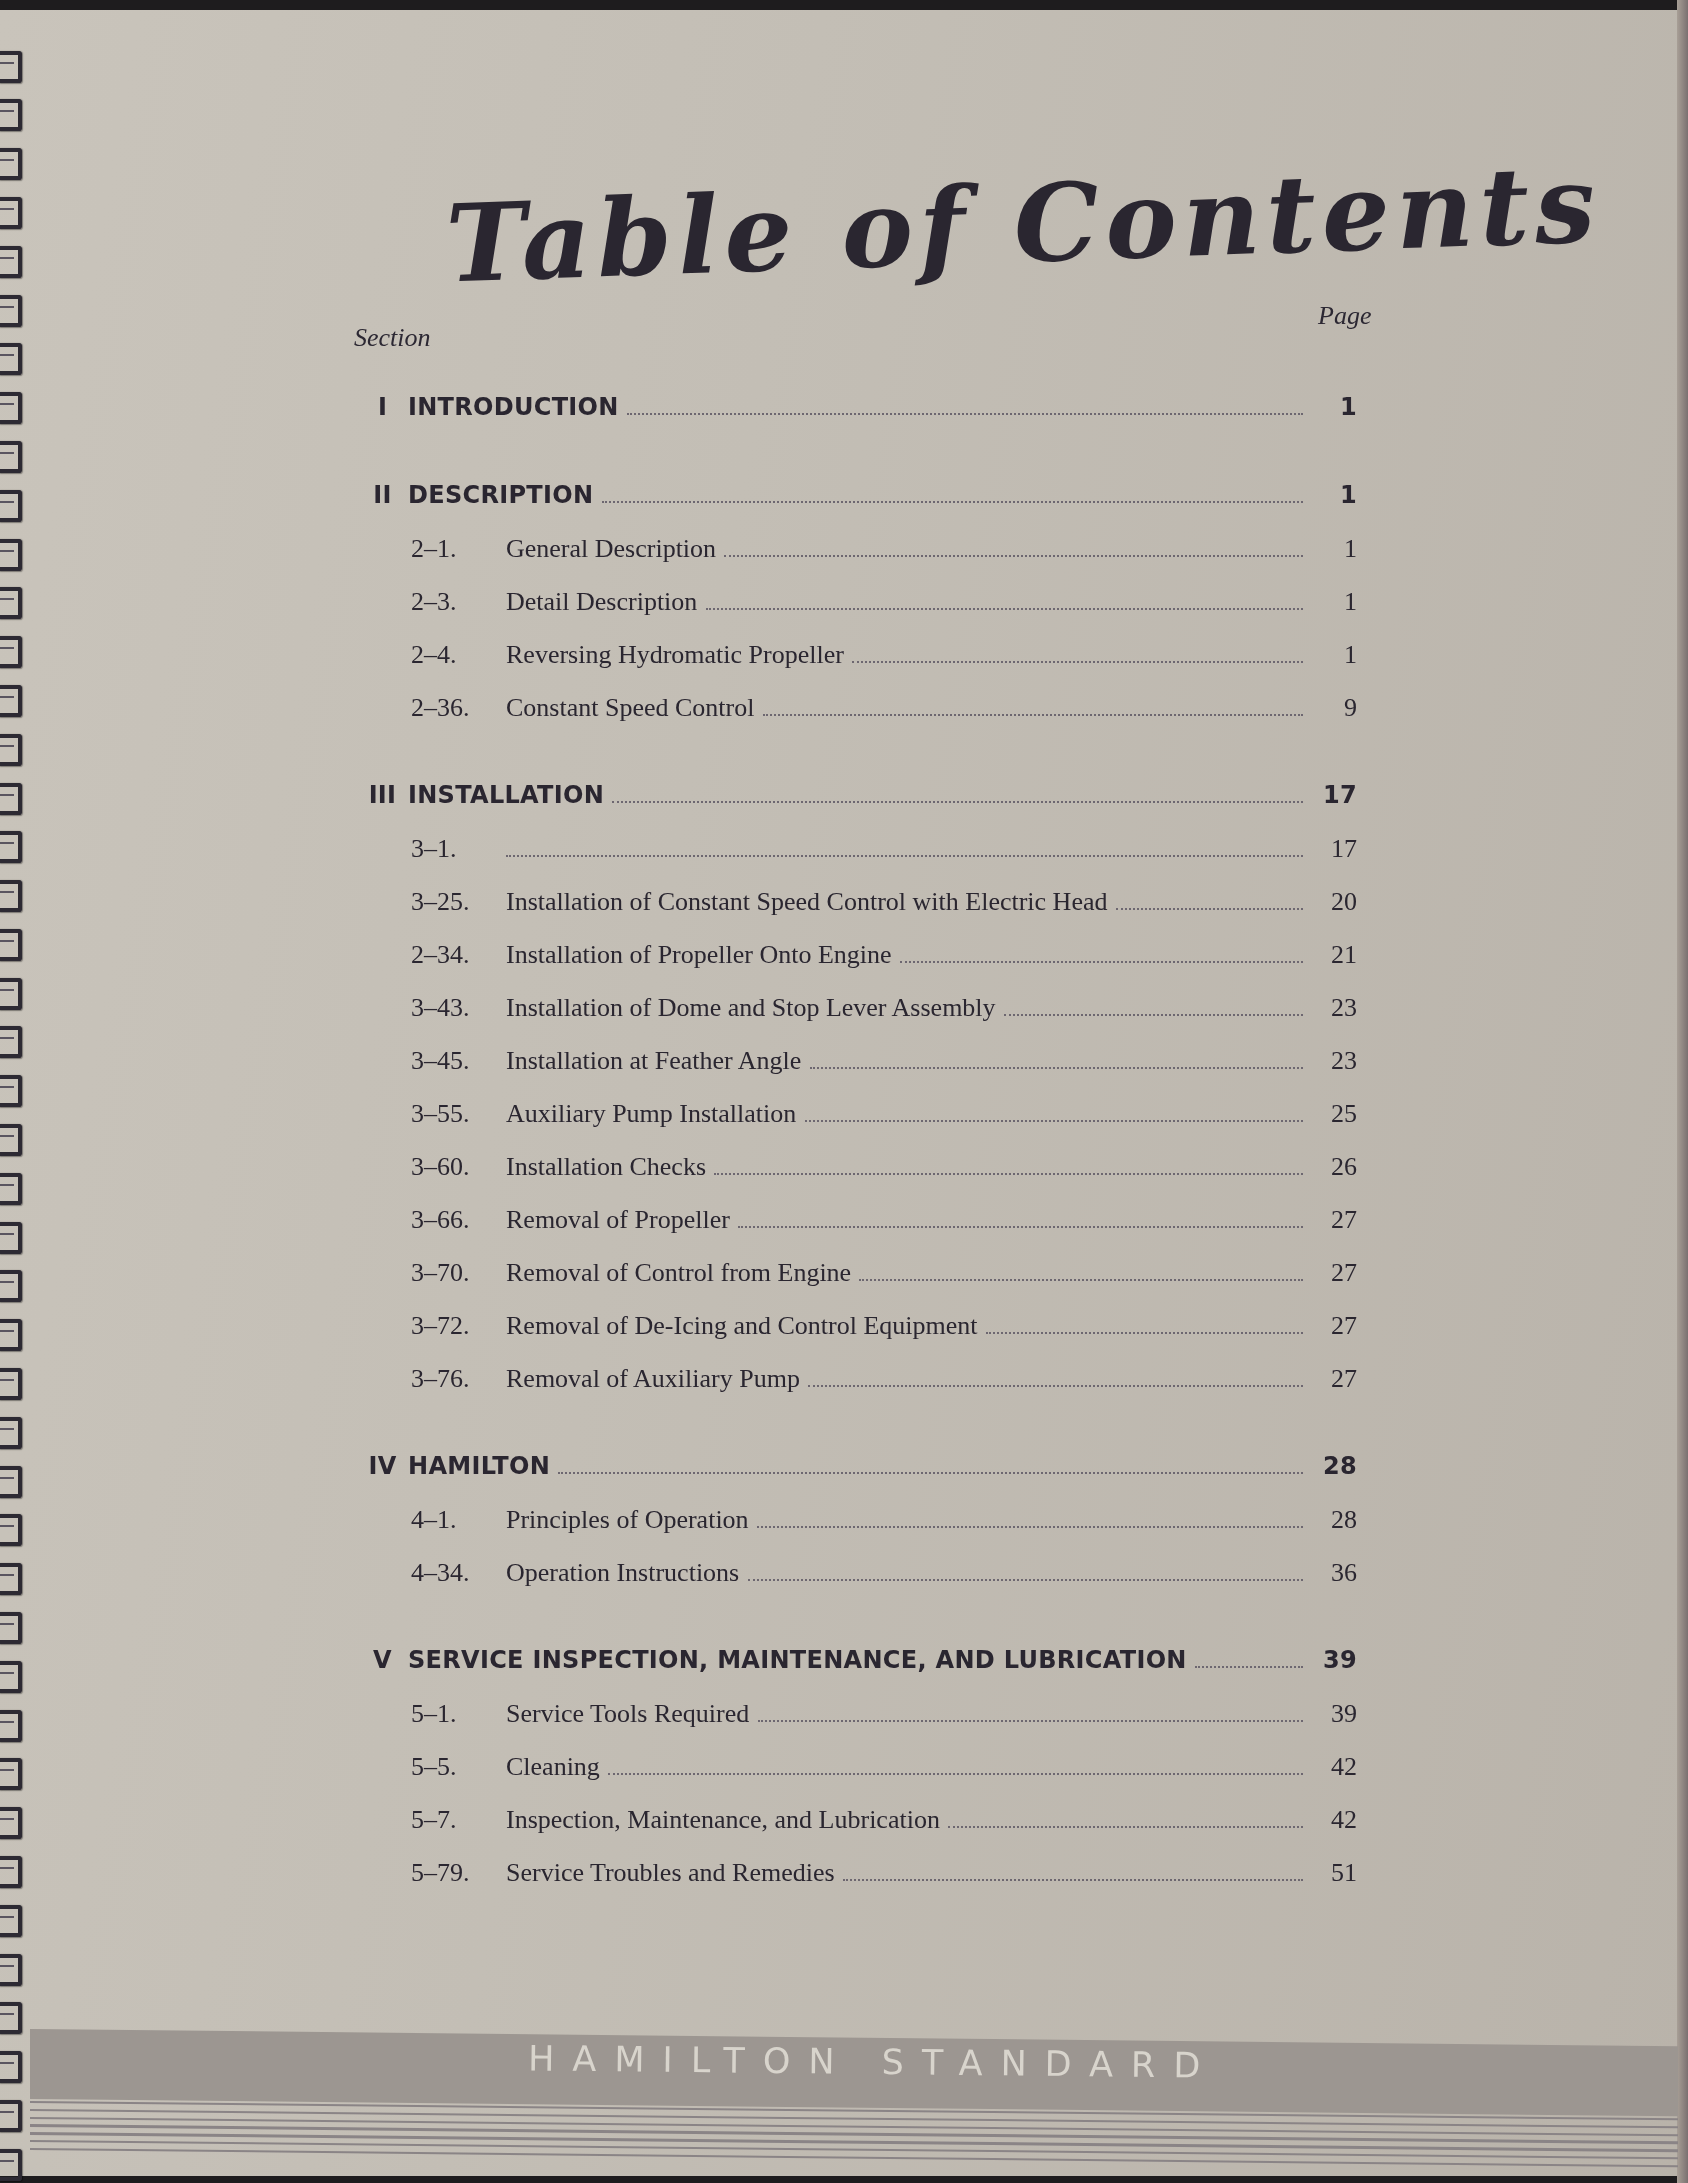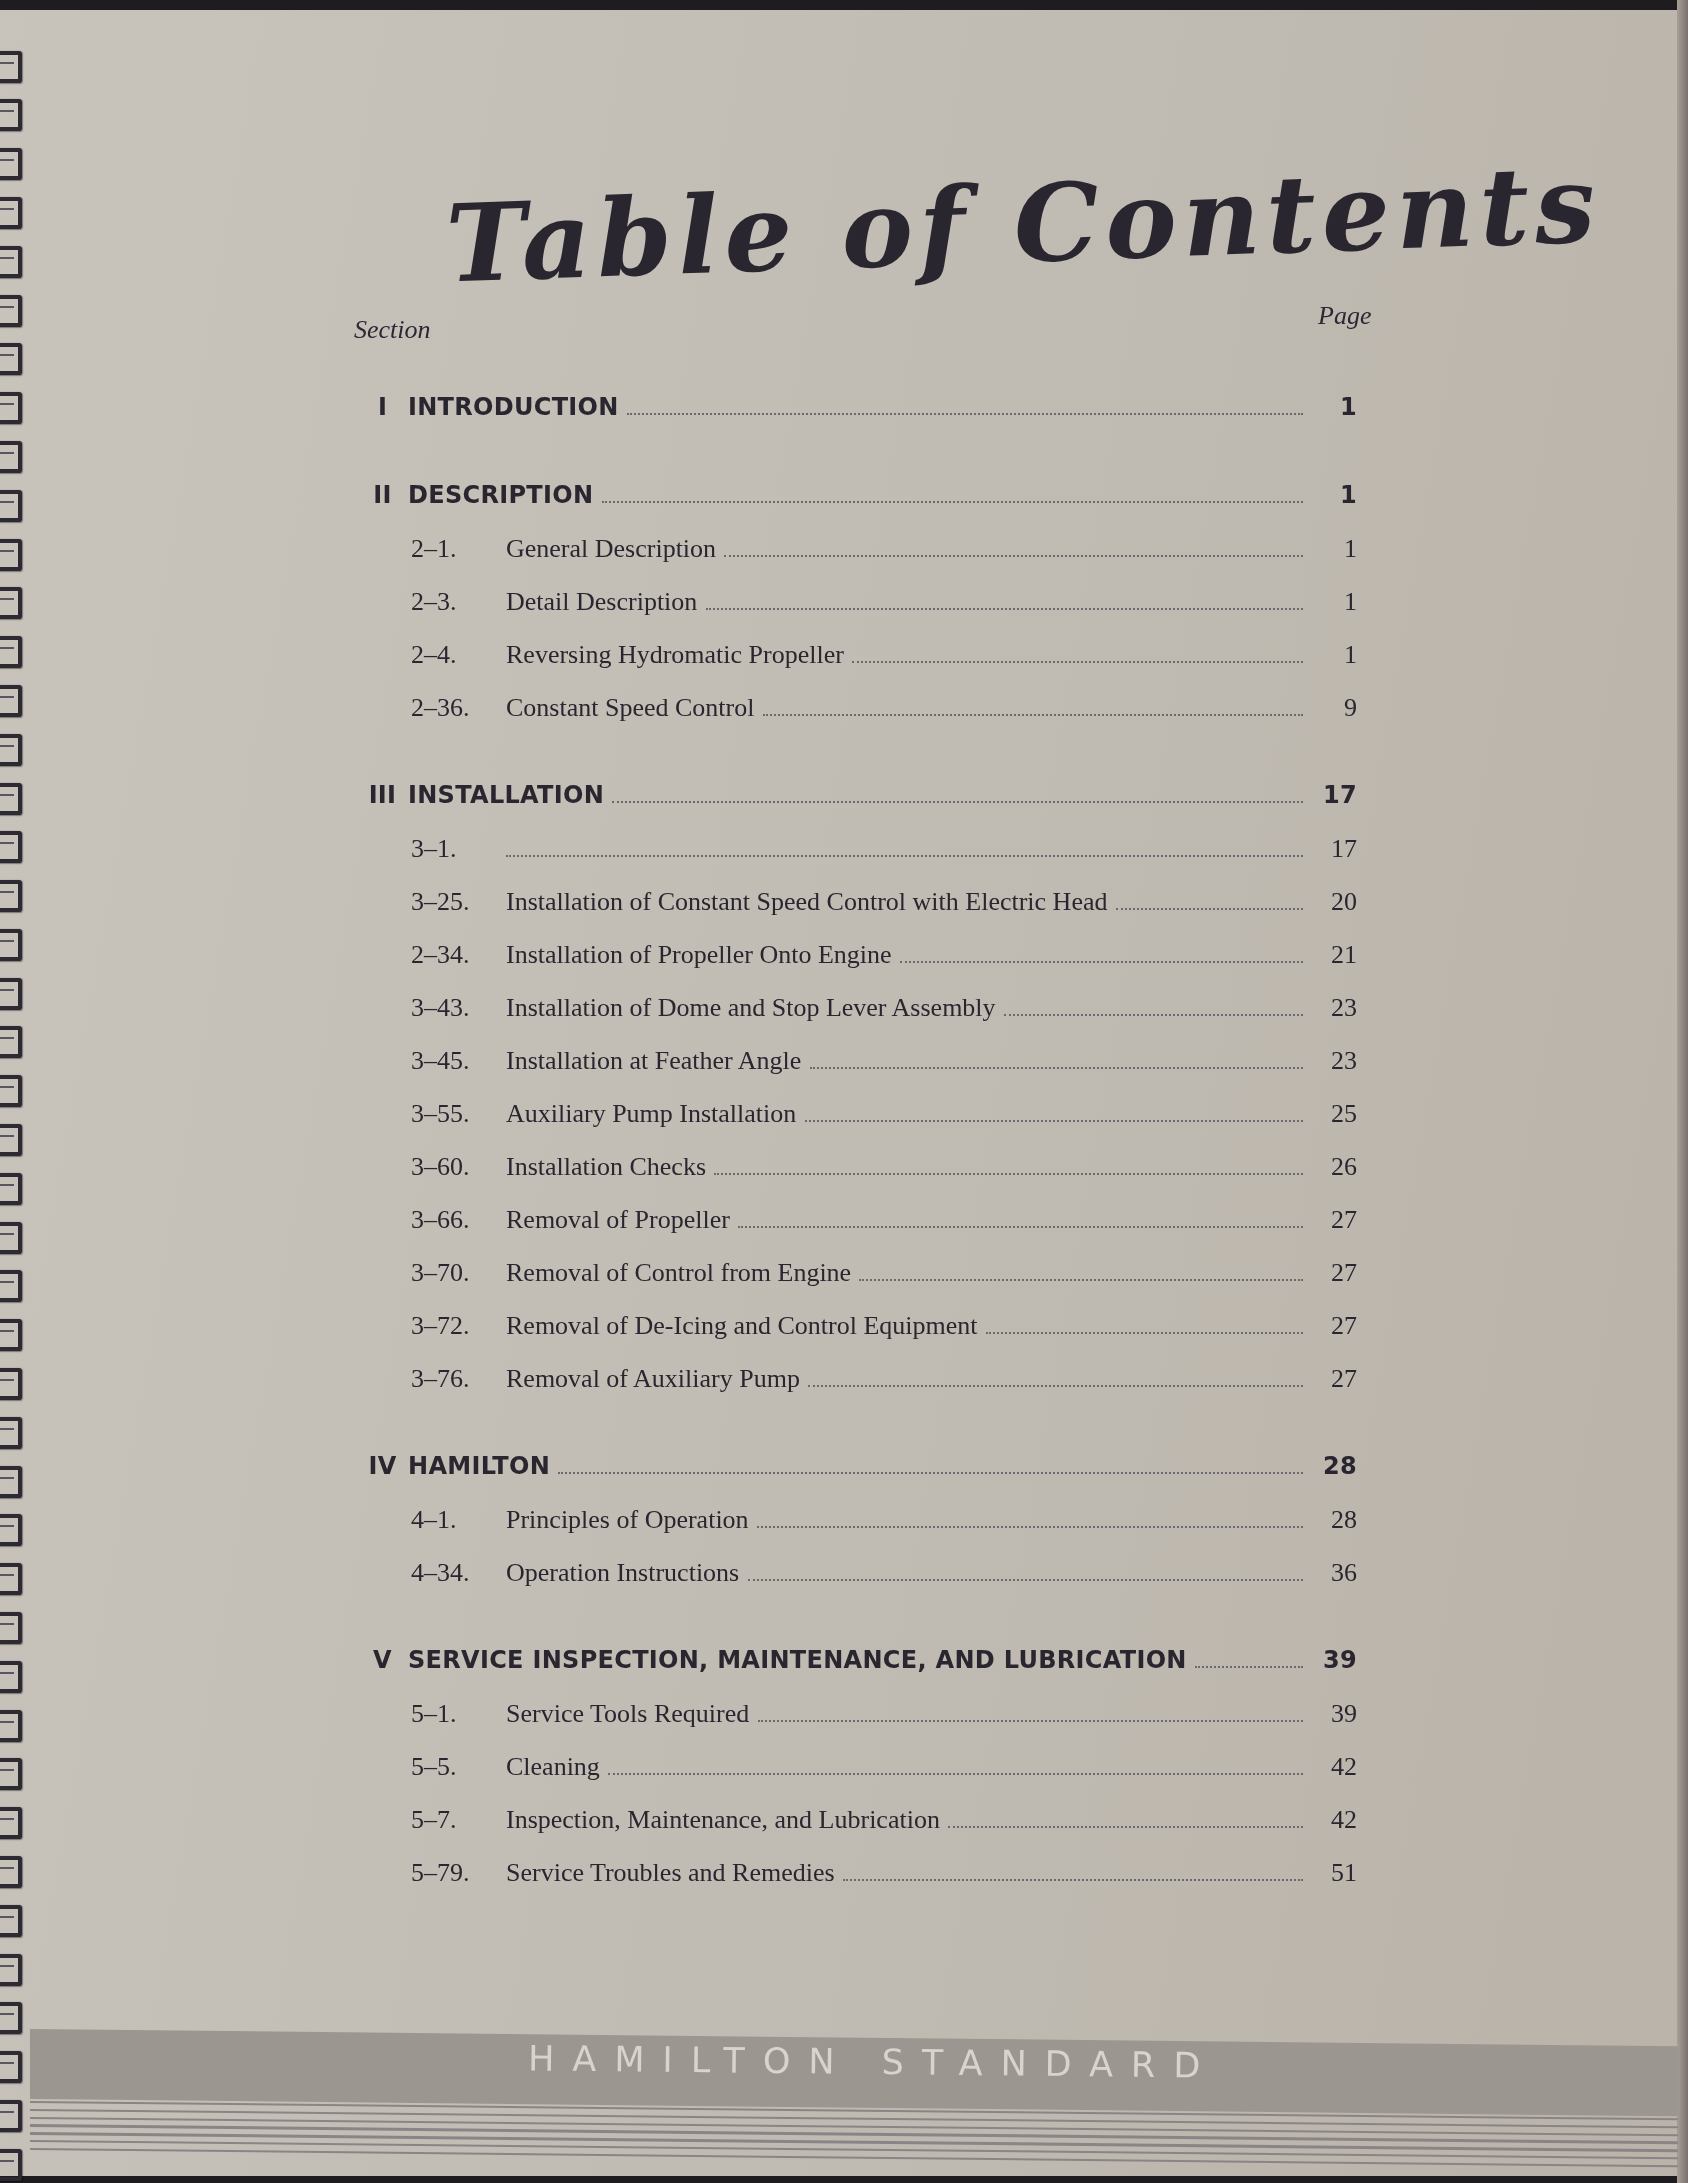--- a/index.html
+++ b/index.html
@@ -30,21 +30,21 @@
   .title {
     position:absolute; left:446px; top:167px; width:833px;
     font-family:"DejaVu Serif", serif; font-style:italic; font-weight:bold;
     font-size:107px; color:#2a2630; letter-spacing:6px;
     transform: rotate(-2deg); white-space:nowrap;
   }
   .col-head {
     position:absolute; font-family:"Liberation Serif", serif; font-style:italic;
     font-size:26px; color:#2c2833;
   }
-  .col-section { left:354px; top:315px;text-align:right; }
+  .col-section { left:354px; top:323px;text-align:right; }
   .col-page { left:1287px; top:301px;margin-left:31px; }
 
   .toc { position:absolute; left:357px; top:393px; width:1000px; }
   .row {
     position:relative; display:flex; align-items:baseline; height:53px;
     color:#2a2630;
   }
   .row.major {
     font-family:"DejaVu Sans", sans-serif; font-weight:bold; font-size:24px;
     letter-spacing:0.3px;

